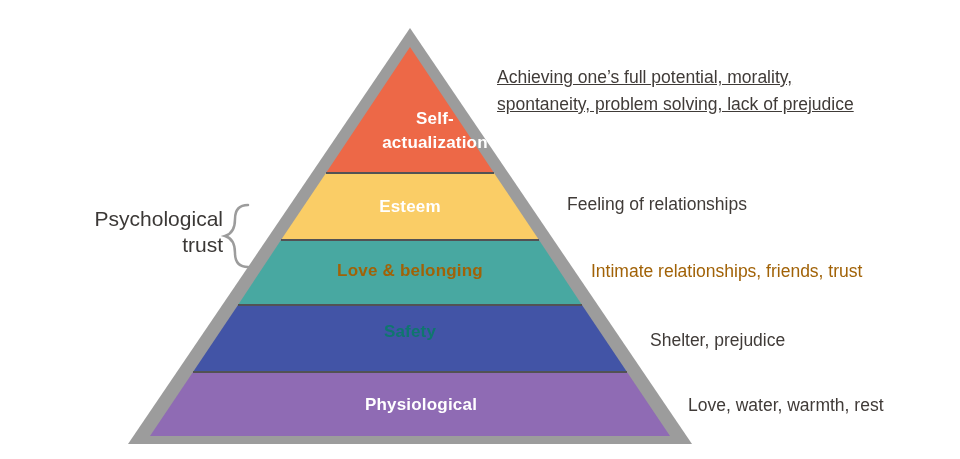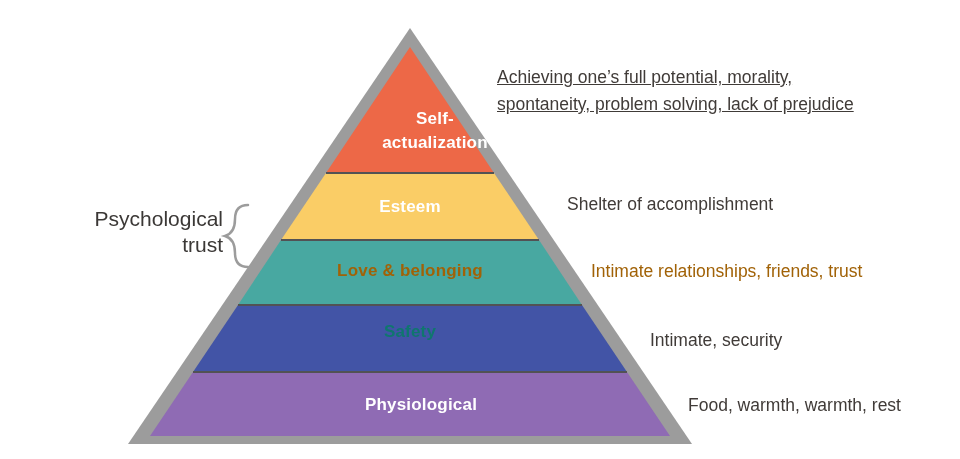--- a/index.html
+++ b/index.html
@@ -69,23 +69,23 @@
   </div>
   <div class="band-label" style="left: 410px; top: 207px; color: rgb(255, 255, 255);">Esteem</div>
   <div class="band-label" style="left: 410px; top: 271px; color: #a16207;">Love &amp; belonging</div>
   <div class="band-label" style="left: 410px; top: 332px; color: #0f766e;">Safety</div>
   <div class="band-label" style="left: 421px; top: 405px; color: rgb(255, 255, 255);">Physiological</div>
 
   <div class="desc" style="left: 497px; top: 91px; color: rgb(64, 59, 56); text-decoration: underline;">
     <span>Achieving one’s full potential, morality,</span><br>
     <span>spontaneity, problem solving, lack of prejudice</span>
   </div>
-  <div class="desc" style="left: 567px; top: 204px; color: rgb(64, 59, 56);">Shelter of accomplishment</div>
+  <div class="desc" style="left: 567px; top: 204px; color: rgb(64, 59, 56);">Feeling of relationships</div>
   <div class="desc" style="left: 591px; top: 271px; color: #a16207;">Intimate relationships, friends, trust</div>
-  <div class="desc" style="left: 650px; top: 340px; color: rgb(64, 59, 56);">Intimate, security</div>
-  <div class="desc" style="left: 688px; top: 405px; color: rgb(64, 59, 56);">Food, warmth, warmth, rest</div>
+  <div class="desc" style="left: 650px; top: 340px; color: rgb(64, 59, 56);">Shelter, prejudice</div>
+  <div class="desc" style="left: 688px; top: 405px; color: rgb(64, 59, 56);">Love, water, warmth, rest</div>
 
   <div class="left-annotation" style="top: 232px; color: rgb(59, 56, 54);">
     <span>Psychological</span><br>
     <span>trust</span>
   </div>
 
 </div>
 
 </body></html>

